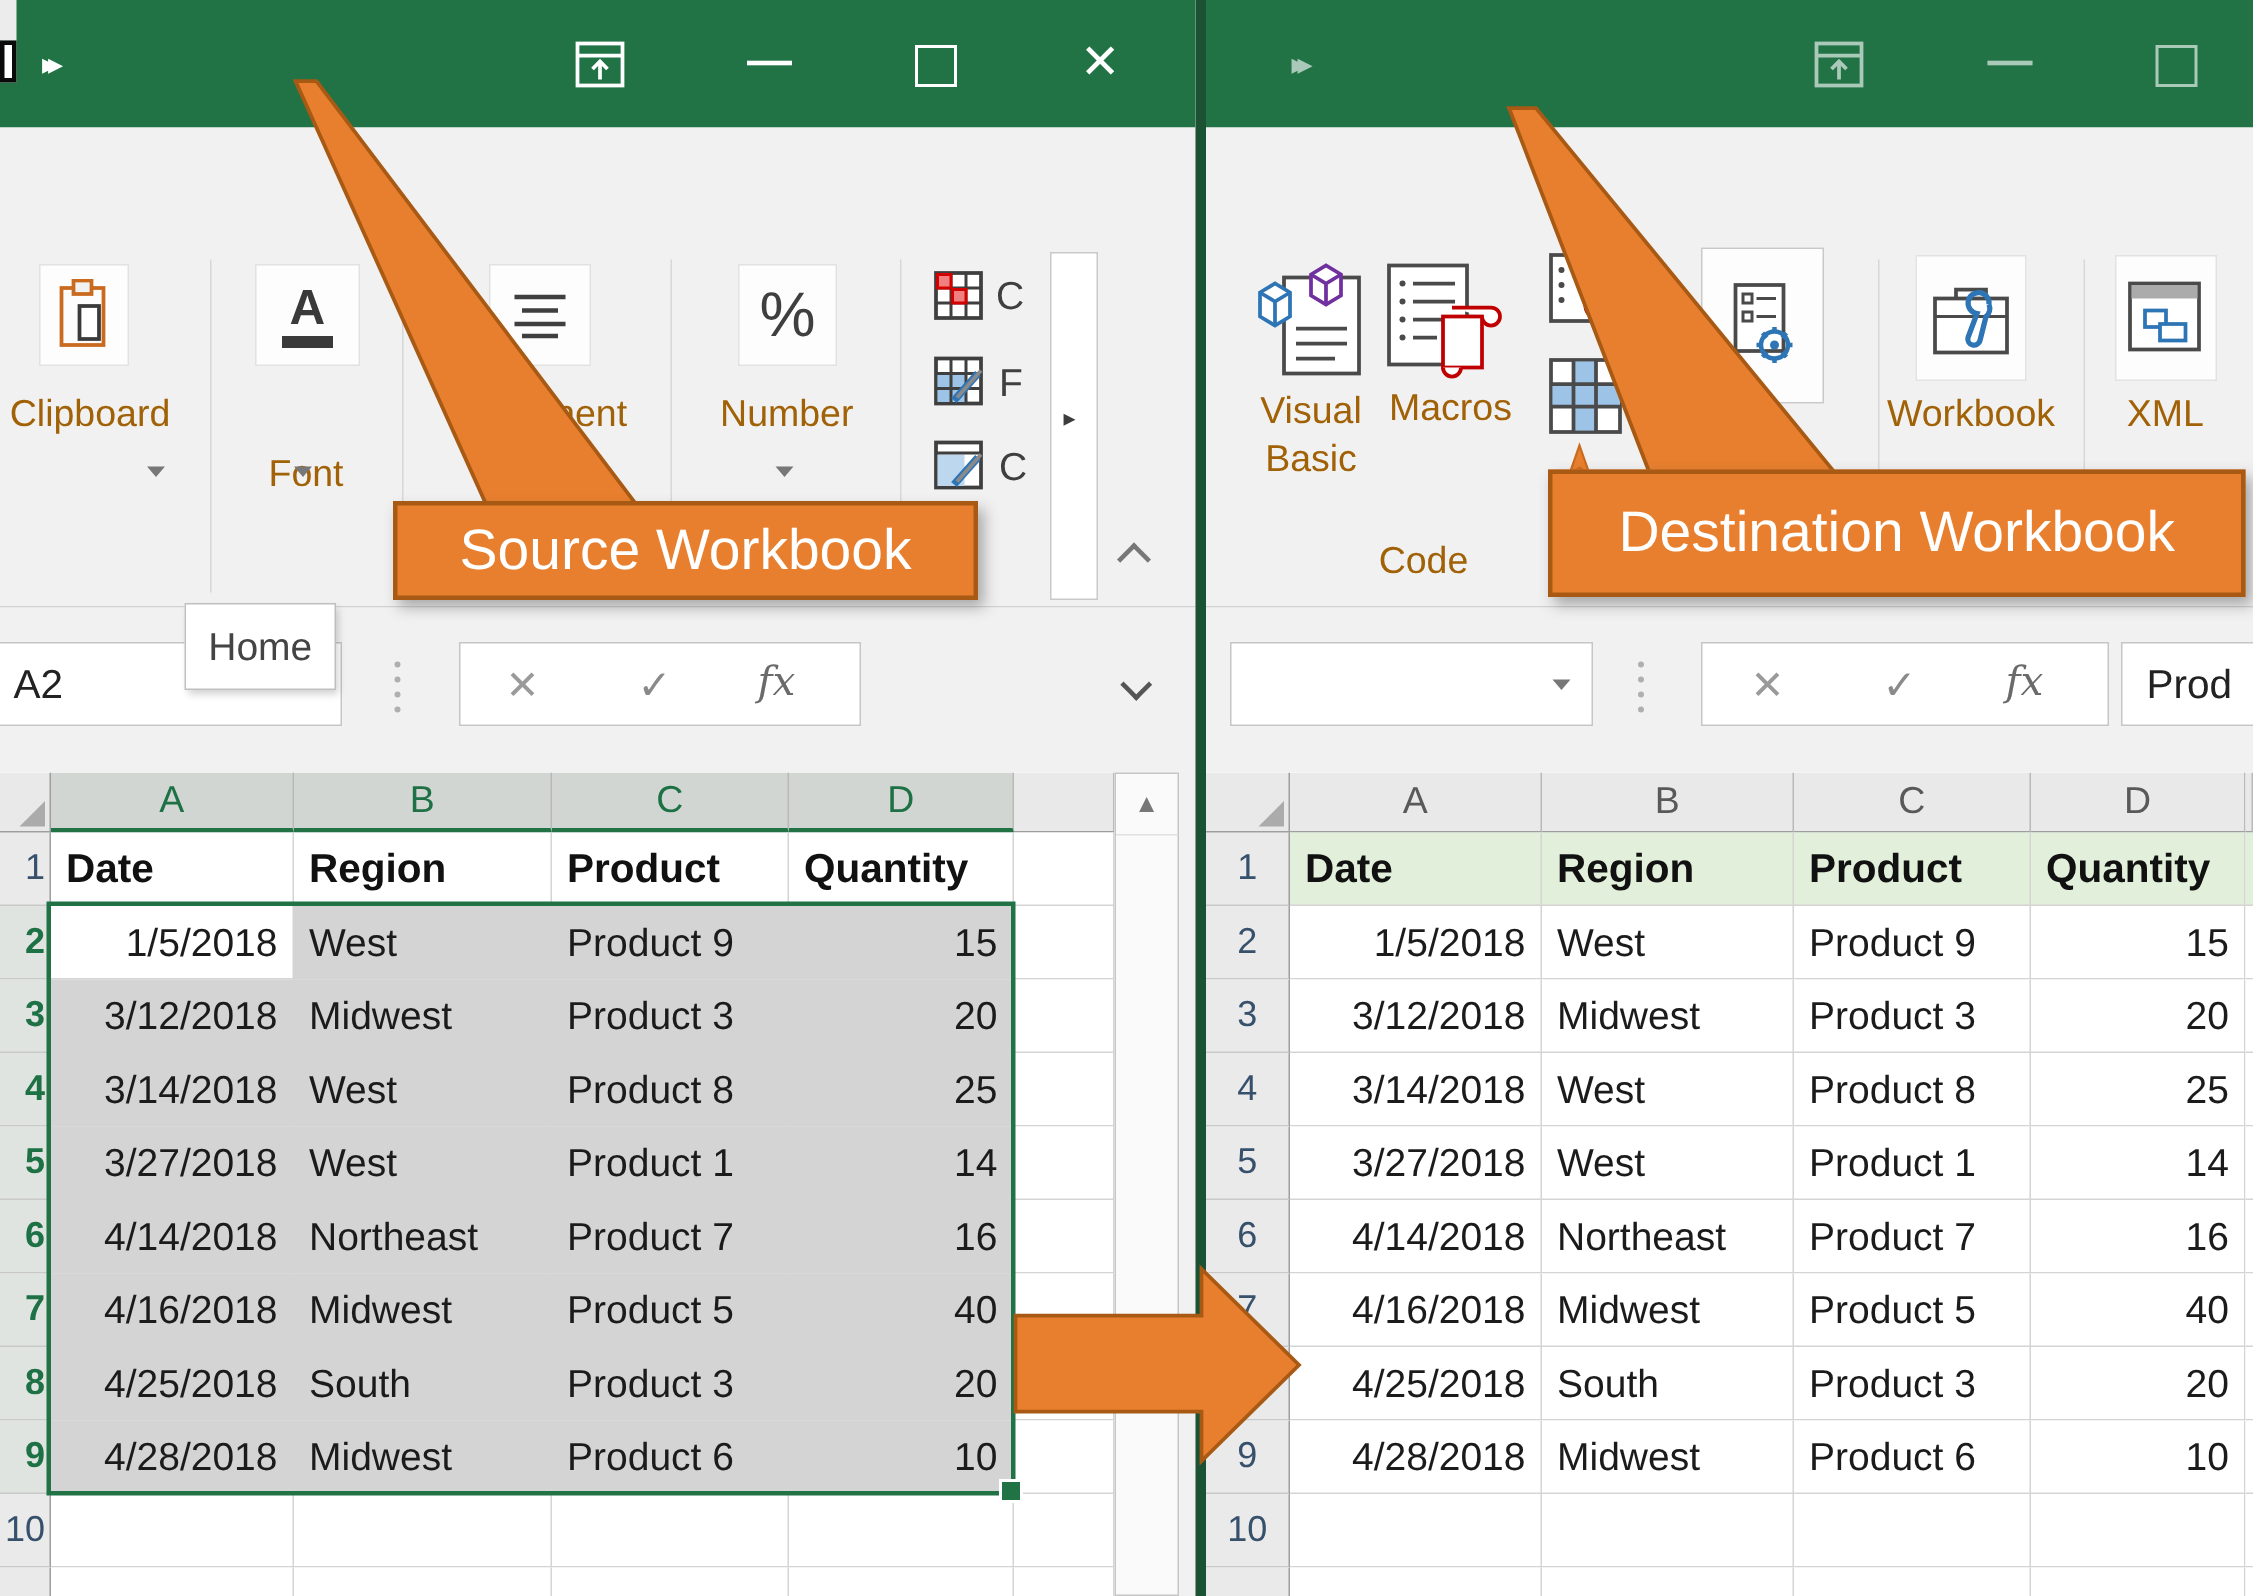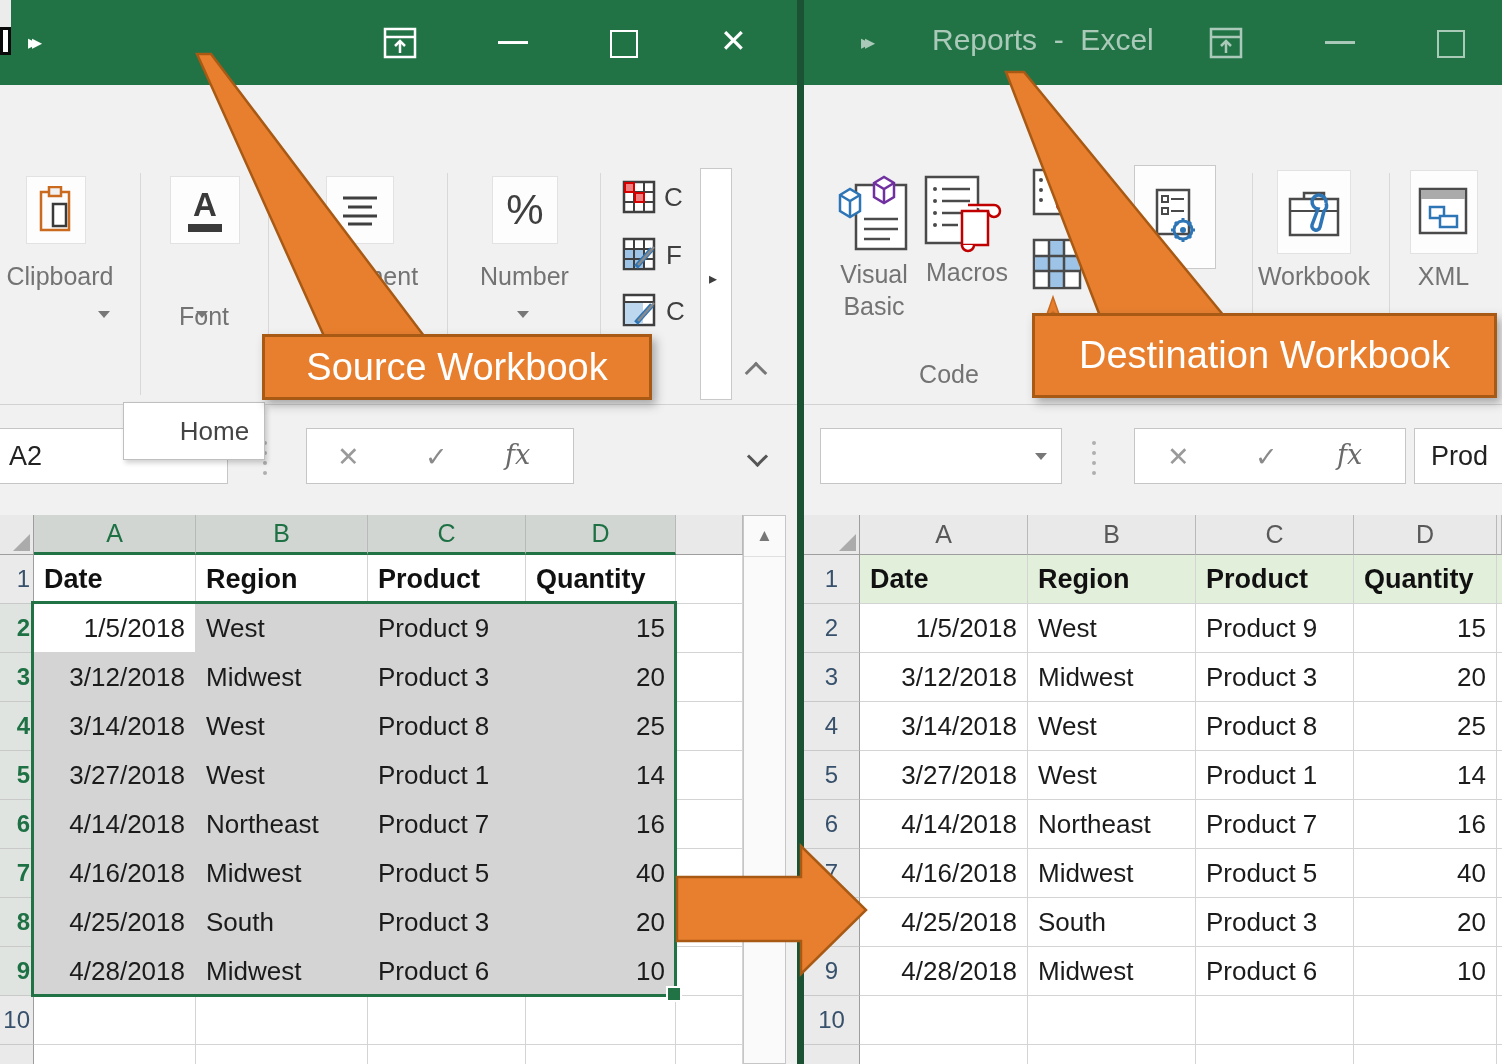--- a/index.html
+++ b/index.html
@@ -14,21 +14,21 @@
   .t-close{position:absolute;top:22px;color:#fff;font-size:32px;}
   .dim>*{opacity:.62;}
   .tabrow{position:absolute;left:0;top:85px;width:100%;height:80px;background:#F1F1F1;}
   .tab{position:absolute;top:103px;height:44px;line-height:44px;font-size:29px;color:#3d3d3d;}
   .tabsep{position:absolute;top:95px;height:58px;width:1px;background:#C9C9C9;}
   .tab-underline{position:absolute;height:6px;background:var(--excel-green);}
   .tabscroll{position:absolute;top:88px;width:32px;height:72px;background:#fff;border:1px solid #C9C9C9;text-align:center;line-height:72px;font-size:18px;color:#3d3d3d;}
   .ribbon{position:absolute;left:0;top:165px;width:100%;height:240px;background:#F1F1F1;border-bottom:1px solid #D2D2D2;box-sizing:border-box;}
   .rsep{position:absolute;top:8px;height:222px;width:1px;background:#D8D8D8;}
   .icon-btn{position:absolute;background:#FDFDFD;border:1px solid #E2E2E2;display:flex;align-items:center;justify-content:center;}
-  .glabel{position:absolute;font-size:25px;color:#737373;text-align:center;}
+  .glabel{position:absolute;font-size:25px;color:#a16207;text-align:center;}
   .dd{position:absolute;width:0;height:0;border-left:6px solid transparent;border-right:6px solid transparent;border-top:7px solid #777;}
   .formularow{position:absolute;left:0;top:405px;width:100%;height:110px;background:#F1F1F1;}
   .fbox{position:absolute;top:23px;height:56px;background:#fff;border:1px solid #C6C6C6;box-sizing:border-box;}
   .fsym{position:absolute;top:35px;font-size:27px;color:#9A9A9A;}
   .fx{font-family:"DejaVu Serif",serif;font-style:italic;color:#6A6A6A;}
   .dots4{position:absolute;top:36px;width:4px;display:flex;flex-direction:column;gap:6px;}
   .dots4 b{width:4px;height:4px;border-radius:50%;background:#AFAFAF;}
   .chev-dn{position:absolute;width:12px;height:12px;border-right:3px solid #555;border-bottom:3px solid #555;transform:rotate(45deg);}
   .chev-up{position:absolute;width:13px;height:13px;border-top:3px solid #777;border-right:3px solid #777;transform:rotate(-45deg);}
   .grid{position:absolute;top:515px;overflow:hidden;background:#fff;}
@@ -40,21 +40,21 @@
   .sel{background:var(--sel-fill);}
   .active{background:#fff;}
   .g-colhead{box-sizing:border-box;flex:none;display:flex;align-items:center;justify-content:center;background:#E9E9E9;color:#595959;font-size:25px;border-right:1px solid #B9B9B9;border-bottom:1px solid #9E9E9E;}
   .hsel{background:#D2D6D2;color:#1E7145;border-bottom:3px solid var(--excel-green);}
   .g-rowhead{box-sizing:border-box;flex:none;background:#EAEAEA;color:#37506B;font-size:24px;display:flex;align-items:center;justify-content:center;border-right:1px solid #9E9E9E;border-bottom:1px solid #C9C9C9;}
   .rn-sel{color:#1E7145;font-weight:700;background:#E0E4E0;}
   #grid-left .g-rowhead{justify-content:flex-end;padding-right:3px;}
   .g-corner{box-sizing:border-box;flex:none;position:relative;background:#E9E9E9;border-right:1px solid #9E9E9E;border-bottom:1px solid #9E9E9E;}
   .g-corner::after{content:'';position:absolute;right:3px;bottom:3px;border-left:17px solid transparent;border-bottom:17px solid #ABABAB;}
   .callout{position:absolute;background:var(--callout-fill);border:3px solid var(--callout-border);box-sizing:border-box;color:#fff;display:flex;align-items:center;justify-content:center;font-size:38px;z-index:70;box-shadow:4px 5px 9px rgba(80,80,80,.45);}
-  .tooltip{position:absolute;background:#fff;border:1px solid #BFBFBF;color:#444;font-size:26px;display:flex;align-items:center;justify-content:center;z-index:30;box-shadow:2px 3px 5px rgba(0,0,0,.18);padding-left:41px;}
+  .tooltip{position:absolute;background:#fff;border:1px solid #BFBFBF;color:#444;font-size:26px;display:flex;align-items:center;justify-content:center;z-index:30;box-shadow:2px 3px 5px rgba(0,0,0,.18);}
   svg{display:block;}
 </style>
 </head>
 <body>
 
 <div id="canvas">
 
   <section class="win" id="win-left" style="left:0;width:797px;">
     <div class="titlebar">
       <span class="t-chevrons" style="left:28px;">▸▸</span>
@@ -312,21 +312,20 @@
     <div class="abs" style="left:743px;top:515px;width:43px;height:549px;background:#FAFAFA;border:1px solid #C6C6C6;box-sizing:border-box;z-index:5;">
       <div style="height:40px;border-bottom:1px solid #E0E0E0;display:flex;align-items:center;justify-content:center;font-size:17px;color:#777;">▲</div>
     </div>
   </section>
 
   <div class="abs" style="left:797px;top:0;width:7px;height:1064px;background:#1B5233;z-index:4;"></div>
 
   <section class="win" id="win-right" style="left:804px;width:698px;">
     <div class="titlebar dim">
       <span class="t-chevrons" style="left:57px;">▸▸</span>
-      <span class="t-title" style="left:128px;">Reports  -  Excel</span>
       <span class="abs" style="left:405px;top:27px;">
         <svg width="34" height="32" viewBox="0 0 34 32">
             <rect x="2" y="2" width="30" height="28" fill="none" stroke="#fff" stroke-width="2.5"></rect>
             <line x1="2" y1="10" x2="32" y2="10" stroke="#fff" stroke-width="2.5"></line>
             <line x1="17" y1="26" x2="17" y2="15" stroke="#fff" stroke-width="2.5"></line>
             <path d="M12 19 L17 14 L22 19" fill="none" stroke="#fff" stroke-width="2.5"></path>
           </svg>
       </span>
       <span class="t-min" style="left:521px;">—</span>
       <span class="t-max" style="left:633px;"></span>

